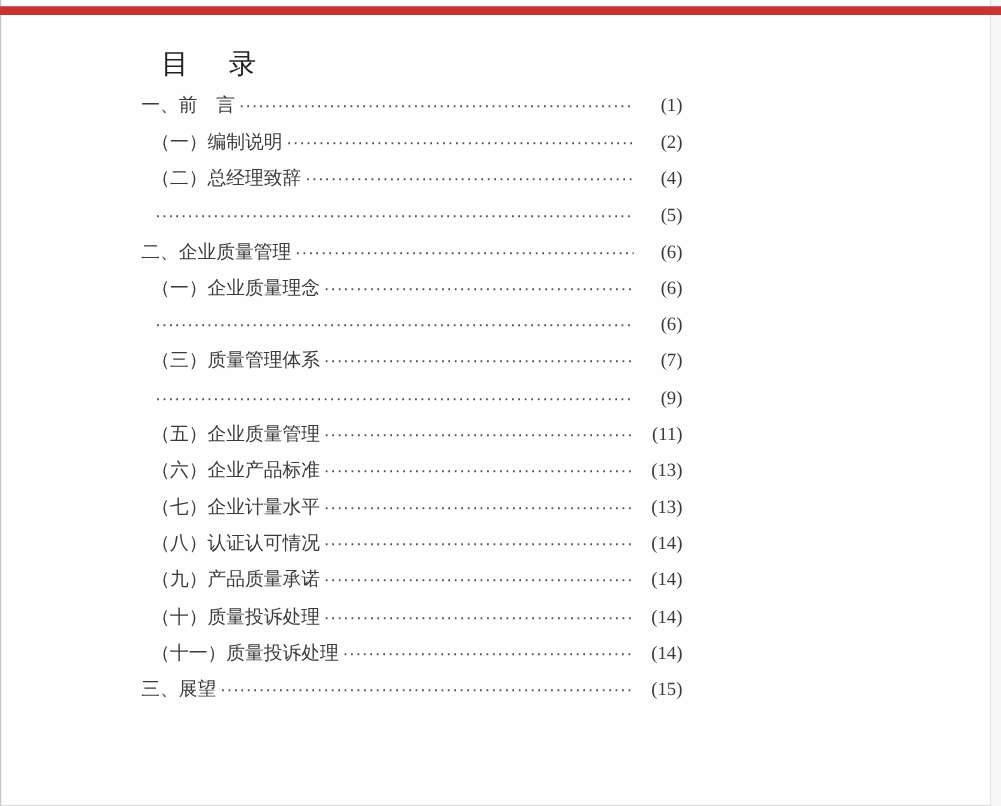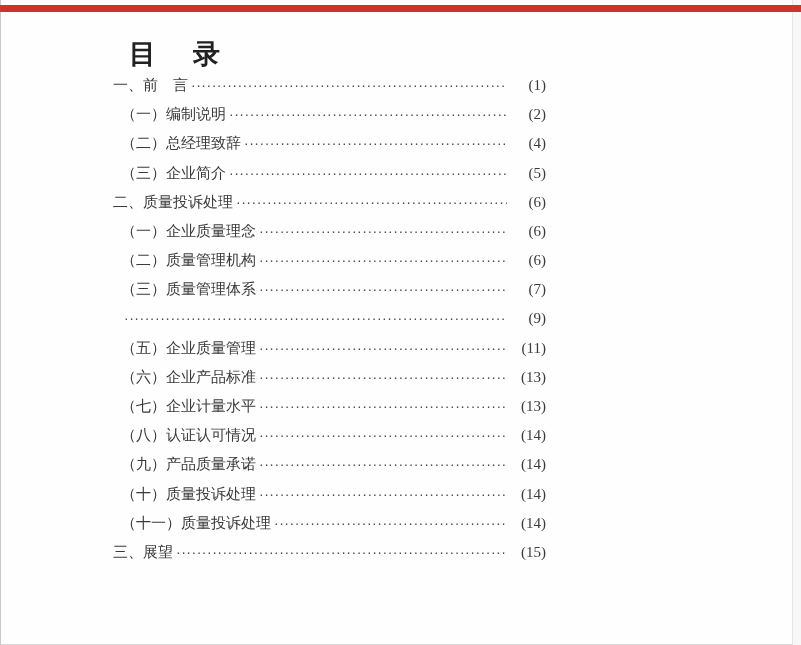--- a/index.html
+++ b/index.html
@@ -20,21 +20,21 @@
     border-bottom: 1px solid #d9d9d9;
   }
   .accent-bar {
     position: absolute; left: 0; top: 5px;
     width: 801px; height: 7px;
     background: #cc3330;
     z-index: 5;
   }
   .doc-title {
     position: absolute; left: 128px; top: 36px;
-    font-size: 27px; font-weight: 700;
+    font-size: 22px; font-weight: 400;
     letter-spacing: 5px;
     color: #212121;
     white-space: pre;
   }
   .toc {
     position: absolute; left: 0; top: 70px;
     width: 683px;
   }
   .toc-row {
     display: flex;
@@ -91,39 +91,37 @@
     <span class="toc-page">(2)</span>
   </div>
 
   <div class="toc-row level2">
     <span class="toc-label">（二）总经理致辞</span>
     <span class="toc-dots" aria-hidden="true">········································································································································································································</span>
     <span class="toc-page">(4)</span>
   </div>
 
   <div class="toc-row level2">
-    <span class="toc-label">（三）企业简介</span>
     <span class="toc-dots" aria-hidden="true">········································································································································································································</span>
     <span class="toc-page">(5)</span>
   </div>
 
   <div class="toc-row">
-    <span class="toc-label">二、质量投诉处理</span>
+    <span class="toc-label">二、企业质量管理</span>
     <span class="toc-dots" aria-hidden="true">········································································································································································································</span>
     <span class="toc-page">(6)</span>
   </div>
 
   <div class="toc-row level2">
     <span class="toc-label">（一）企业质量理念</span>
     <span class="toc-dots" aria-hidden="true">········································································································································································································</span>
     <span class="toc-page">(6)</span>
   </div>
 
   <div class="toc-row level2">
-    <span class="toc-label">（二）质量管理机构</span>
     <span class="toc-dots" aria-hidden="true">········································································································································································································</span>
     <span class="toc-page">(6)</span>
   </div>
 
   <div class="toc-row level2">
     <span class="toc-label">（三）质量管理体系</span>
     <span class="toc-dots" aria-hidden="true">········································································································································································································</span>
     <span class="toc-page">(7)</span>
   </div>
 

